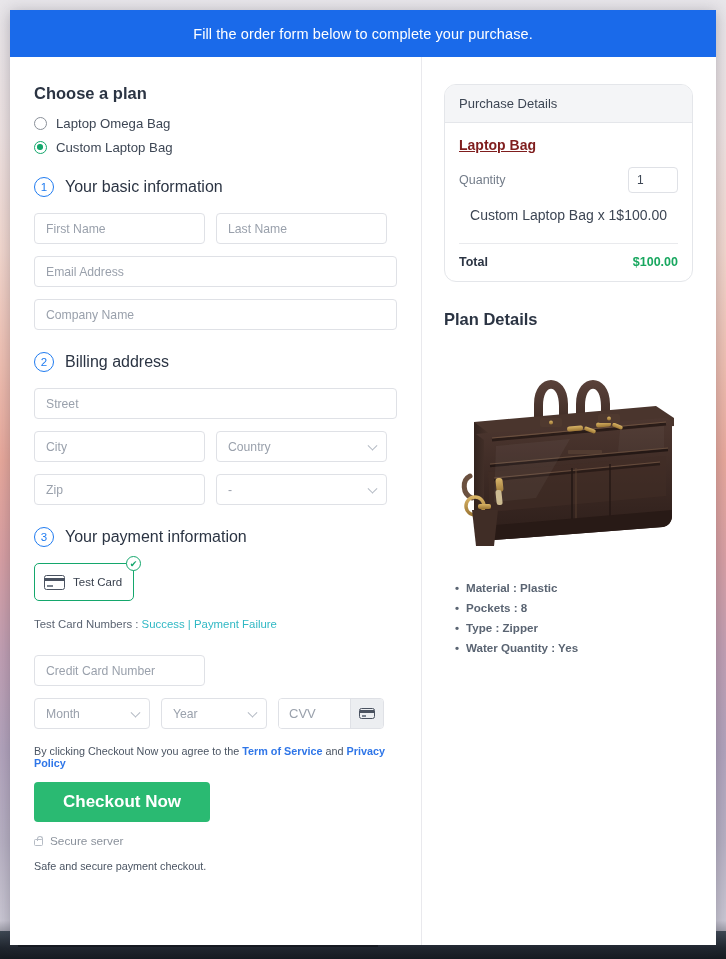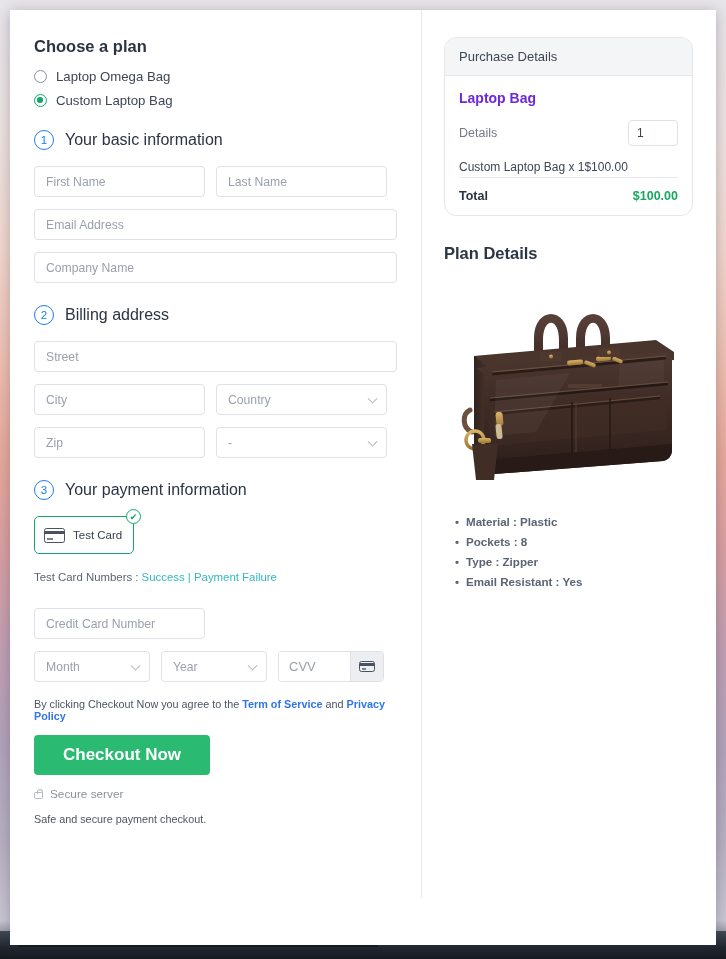--- a/index.html
+++ b/index.html
@@ -342,46 +342,47 @@
     background: #f4f5f7;
     border-bottom: 1px solid #e4e6ea;
     padding: 11px 14px;
     font-size: 13px;
     color: #3d4654;
   }
   .purchase-body { padding: 14px 14px 12px 14px; }
   .prod-name {
     font-size: 14px;
     font-weight: bold;
-    color: #6d28d9;
+    color: #7f1d1d;
     margin-bottom: 14px;
+    text-decoration: underline;
   }
   .qty-row {
     display: flex;
     align-items: center;
     justify-content: space-between;
     margin-bottom: 14px;
   }
   .qty-label { font-size: 12.5px; color: #737c89; }
   .qty-input {
     width: 50px; height: 26px;
     border: 1px solid #dfe1e6;
     border-radius: 4px;
     font-family: "Liberation Sans", sans-serif;
     font-size: 12px;
     color: #3d4654;
     padding: 0 8px;
     outline: none;
   }
   .line-row {
     display: flex;
-    justify-content: flex-start;
-    font-size: 12px;
+    justify-content: center;
+    font-size: 14px;
     color: #3d4654;
-    padding-bottom: 3px;
+    padding-bottom: 20px;
     border-bottom: 1px solid #e9eaed;
   }
   .total-row {
     display: flex;
     justify-content: space-between;
     padding-top: 11px;
     font-size: 12.5px;
     font-weight: bold;
     color: #2b3443;
   }
@@ -419,20 +420,23 @@
     color: #5a6472;
   }
 </style>
 </head>
 <body>
 
 <div class="desk-shadow"></div>
 
 <div class="card">
 
+  <div class="banner">
+    <span>Fill the order form below to complete your purchase.</span>
+  </div>
 
   <div class="body-wrap">
 
     <div class="col-left">
 
       <h2 class="section-title">Choose a plan</h2>
 
       <div class="radio-row">
         <span class="radio-dot"></span>
         <span>Laptop Omega Bag</span>
@@ -531,21 +535,21 @@
       <div class="safe-note">Safe and secure payment checkout.</div>
     </div>
 
     <div class="col-right">
 
       <div class="purchase-box">
         <div class="purchase-head">Purchase Details</div>
         <div class="purchase-body">
           <div class="prod-name">Laptop Bag</div>
           <div class="qty-row">
-            <span class="qty-label">Details</span>
+            <span class="qty-label">Quantity</span>
             <input class="qty-input" value="1" style="">
           </div>
           <div class="line-row">
             <span>Custom Laptop Bag x 1</span>
             <span>$100.00</span>
           </div>
           <div class="total-row">
             <span>Total</span>
             <span class="total-amt">$100.00</span>
           </div>
@@ -626,18 +630,18 @@
 
           <path d="M46 98 L120 91 L86 150 L44 154 Z" fill="#ffffff" opacity="0.045"></path>
           <path d="M170 82 L214 78 L214 100 L168 104 Z" fill="#ffffff" opacity="0.035"></path>
         </svg>
       </div>
 
       <ul class="feat-list">
         <li>Material : Plastic</li>
         <li>Pockets : 8</li>
         <li>Type : Zipper</li>
-        <li>Email Resistant : Yes</li>
+        <li>Water Quantity : Yes</li>
       </ul>
     </div>
 
   </div>
 </div>
 
 </body></html>

